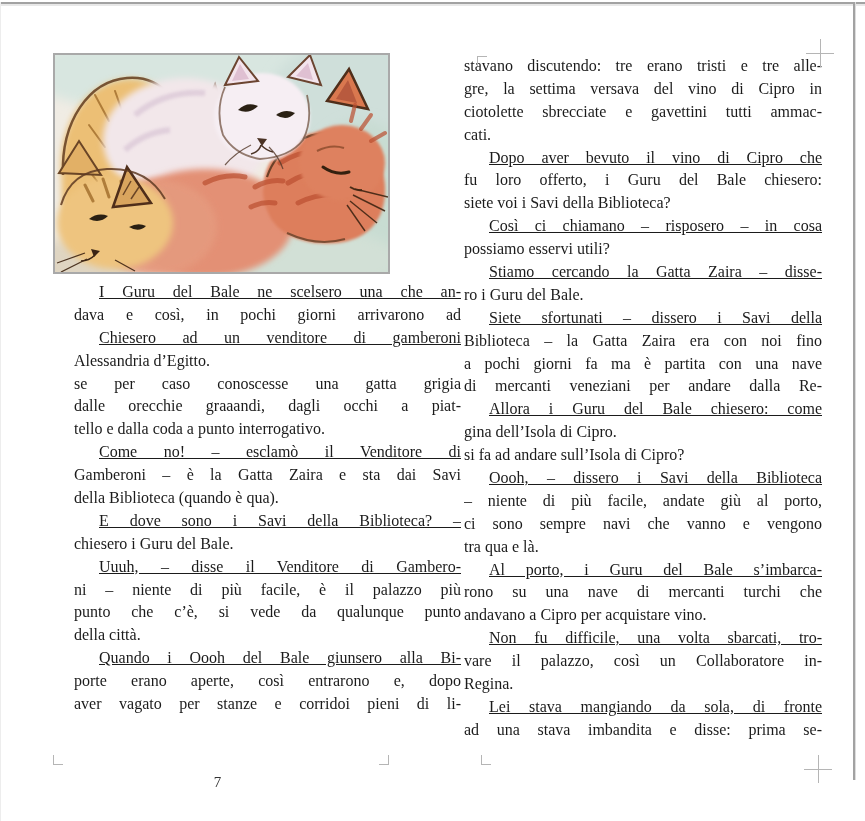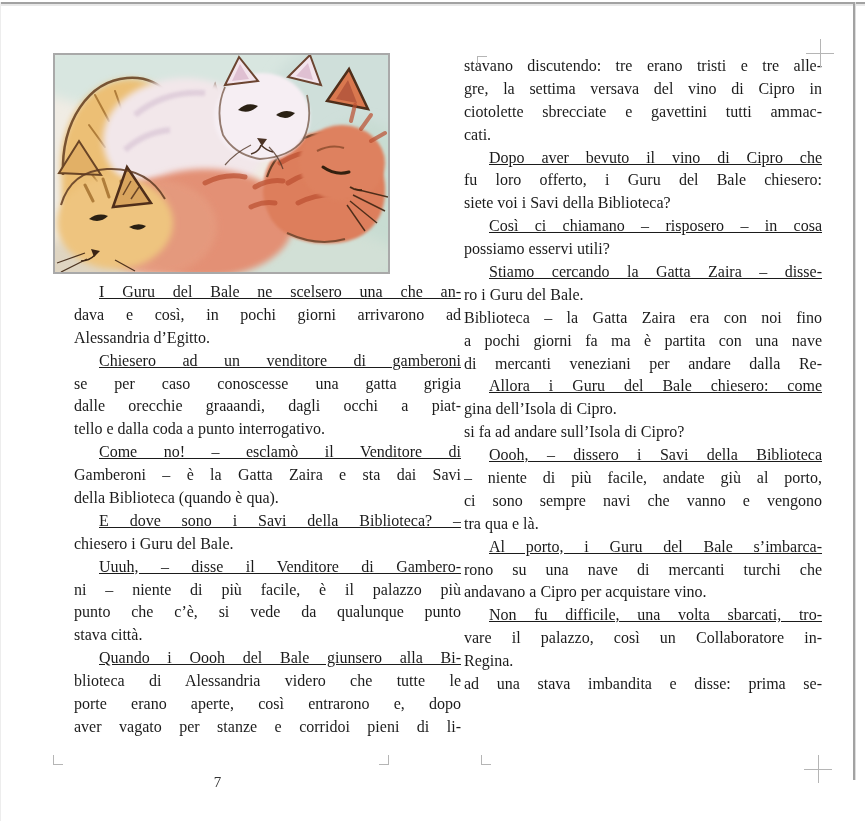--- a/index.html
+++ b/index.html
@@ -168,68 +168,69 @@
           <path d="M32,204 L6,217"></path>
           <path d="M60,205 L80,216"></path>
       </g>
     </g>
   </svg>
 </div>
 
 <div class="col col-left">
     <div class="tl ind">I Guru del Bale ne scelsero una che an-</div>
     <div class="tl">dava e così, in pochi giorni arrivarono ad</div>
+    <div class="tl ind">Chiesero ad un venditore di gamberoni</div>
     <div class="tl end">Alessandria d’Egitto.</div>
-    <div class="tl ind">Chiesero ad un venditore di gamberoni</div>
     <div class="tl">se per caso conoscesse una gatta grigia</div>
     <div class="tl">dalle orecchie graaandi, dagli occhi a piat-</div>
     <div class="tl end">tello e dalla coda a punto interrogativo.</div>
     <div class="tl ind">Come no! – esclamò il Venditore di</div>
     <div class="tl">Gamberoni – è la Gatta Zaira e sta dai Savi</div>
     <div class="tl end">della Biblioteca (quando è qua).</div>
     <div class="tl ind">E dove sono i Savi della Biblioteca? –</div>
     <div class="tl end">chiesero i Guru del Bale.</div>
     <div class="tl ind">Uuuh, – disse il Venditore di Gambero-</div>
     <div class="tl">ni – niente di più facile, è il palazzo più</div>
     <div class="tl">punto che c’è, si vede da qualunque punto</div>
-    <div class="tl end">stava città.</div>
+    <div class="tl end">della città.</div>
     <div class="tl ind">Quando i Oooh del Bale giunsero alla Bi-</div>
-    <div class="tl">blioteca di Alessandria videro che tutte le</div>
     <div class="tl">porte erano aperte, così entrarono e, dopo</div>
     <div class="tl">aver vagato per stanze e corridoi pieni di li-</div>
   </div>
 
 <div class="col col-right">
     <div class="tl">stavano discutendo: tre erano tristi e tre alle-</div>
     <div class="tl">gre, la settima versava del vino di Cipro in</div>
     <div class="tl">ciotolette sbrecciate e gavettini tutti ammac-</div>
     <div class="tl end">cati.</div>
     <div class="tl ind">Dopo aver bevuto il vino di Cipro che</div>
     <div class="tl">fu loro offerto, i Guru del Bale chiesero:</div>
     <div class="tl end">siete voi i Savi della Biblioteca?</div>
     <div class="tl ind">Così ci chiamano – risposero – in cosa</div>
     <div class="tl end">possiamo esservi utili?</div>
     <div class="tl ind">Stiamo cercando la Gatta Zaira – disse-</div>
     <div class="tl end">ro i Guru del Bale.</div>
+    <div class="tl ind">Siete sfortunati – dissero i Savi della</div>
     <div class="tl">Biblioteca – la Gatta Zaira era con noi fino</div>
     <div class="tl">a pochi giorni fa ma è partita con una nave</div>
     <div class="tl">di mercanti veneziani per andare dalla Re-</div>
     <div class="tl ind">Allora i Guru del Bale chiesero: come</div>
     <div class="tl end">gina dell’Isola di Cipro.</div>
     <div class="tl end">si fa ad andare sull’Isola di Cipro?</div>
     <div class="tl ind">Oooh, – dissero i Savi della Biblioteca</div>
     <div class="tl">– niente di più facile, andate giù al porto,</div>
     <div class="tl">ci sono sempre navi che vanno e vengono</div>
     <div class="tl end">tra qua e là.</div>
     <div class="tl ind">Al porto, i Guru del Bale s’imbarca-</div>
     <div class="tl">rono su una nave di mercanti turchi che</div>
     <div class="tl end">andavano a Cipro per acquistare vino.</div>
     <div class="tl ind">Non fu difficile, una volta sbarcati, tro-</div>
     <div class="tl">vare il palazzo, così un Collaboratore in-</div>
     <div class="tl end">Regina.</div>
+    <div class="tl ind">Lei stava mangiando da sola, di fronte</div>
     <div class="tl">ad una stava imbandita e disse: prima se-</div>
   </div>
 
 <div class="pagenum">7</div>
 
 <div class="mk" style="left:53px;top:755px;width:1px;height:10px;"></div>
 <div class="mk" style="left:53px;top:764px;width:10px;height:1px;"></div>
 <div class="mk" style="left:388px;top:755px;width:1px;height:10px;"></div>
 <div class="mk" style="left:379px;top:764px;width:10px;height:1px;"></div>
 

